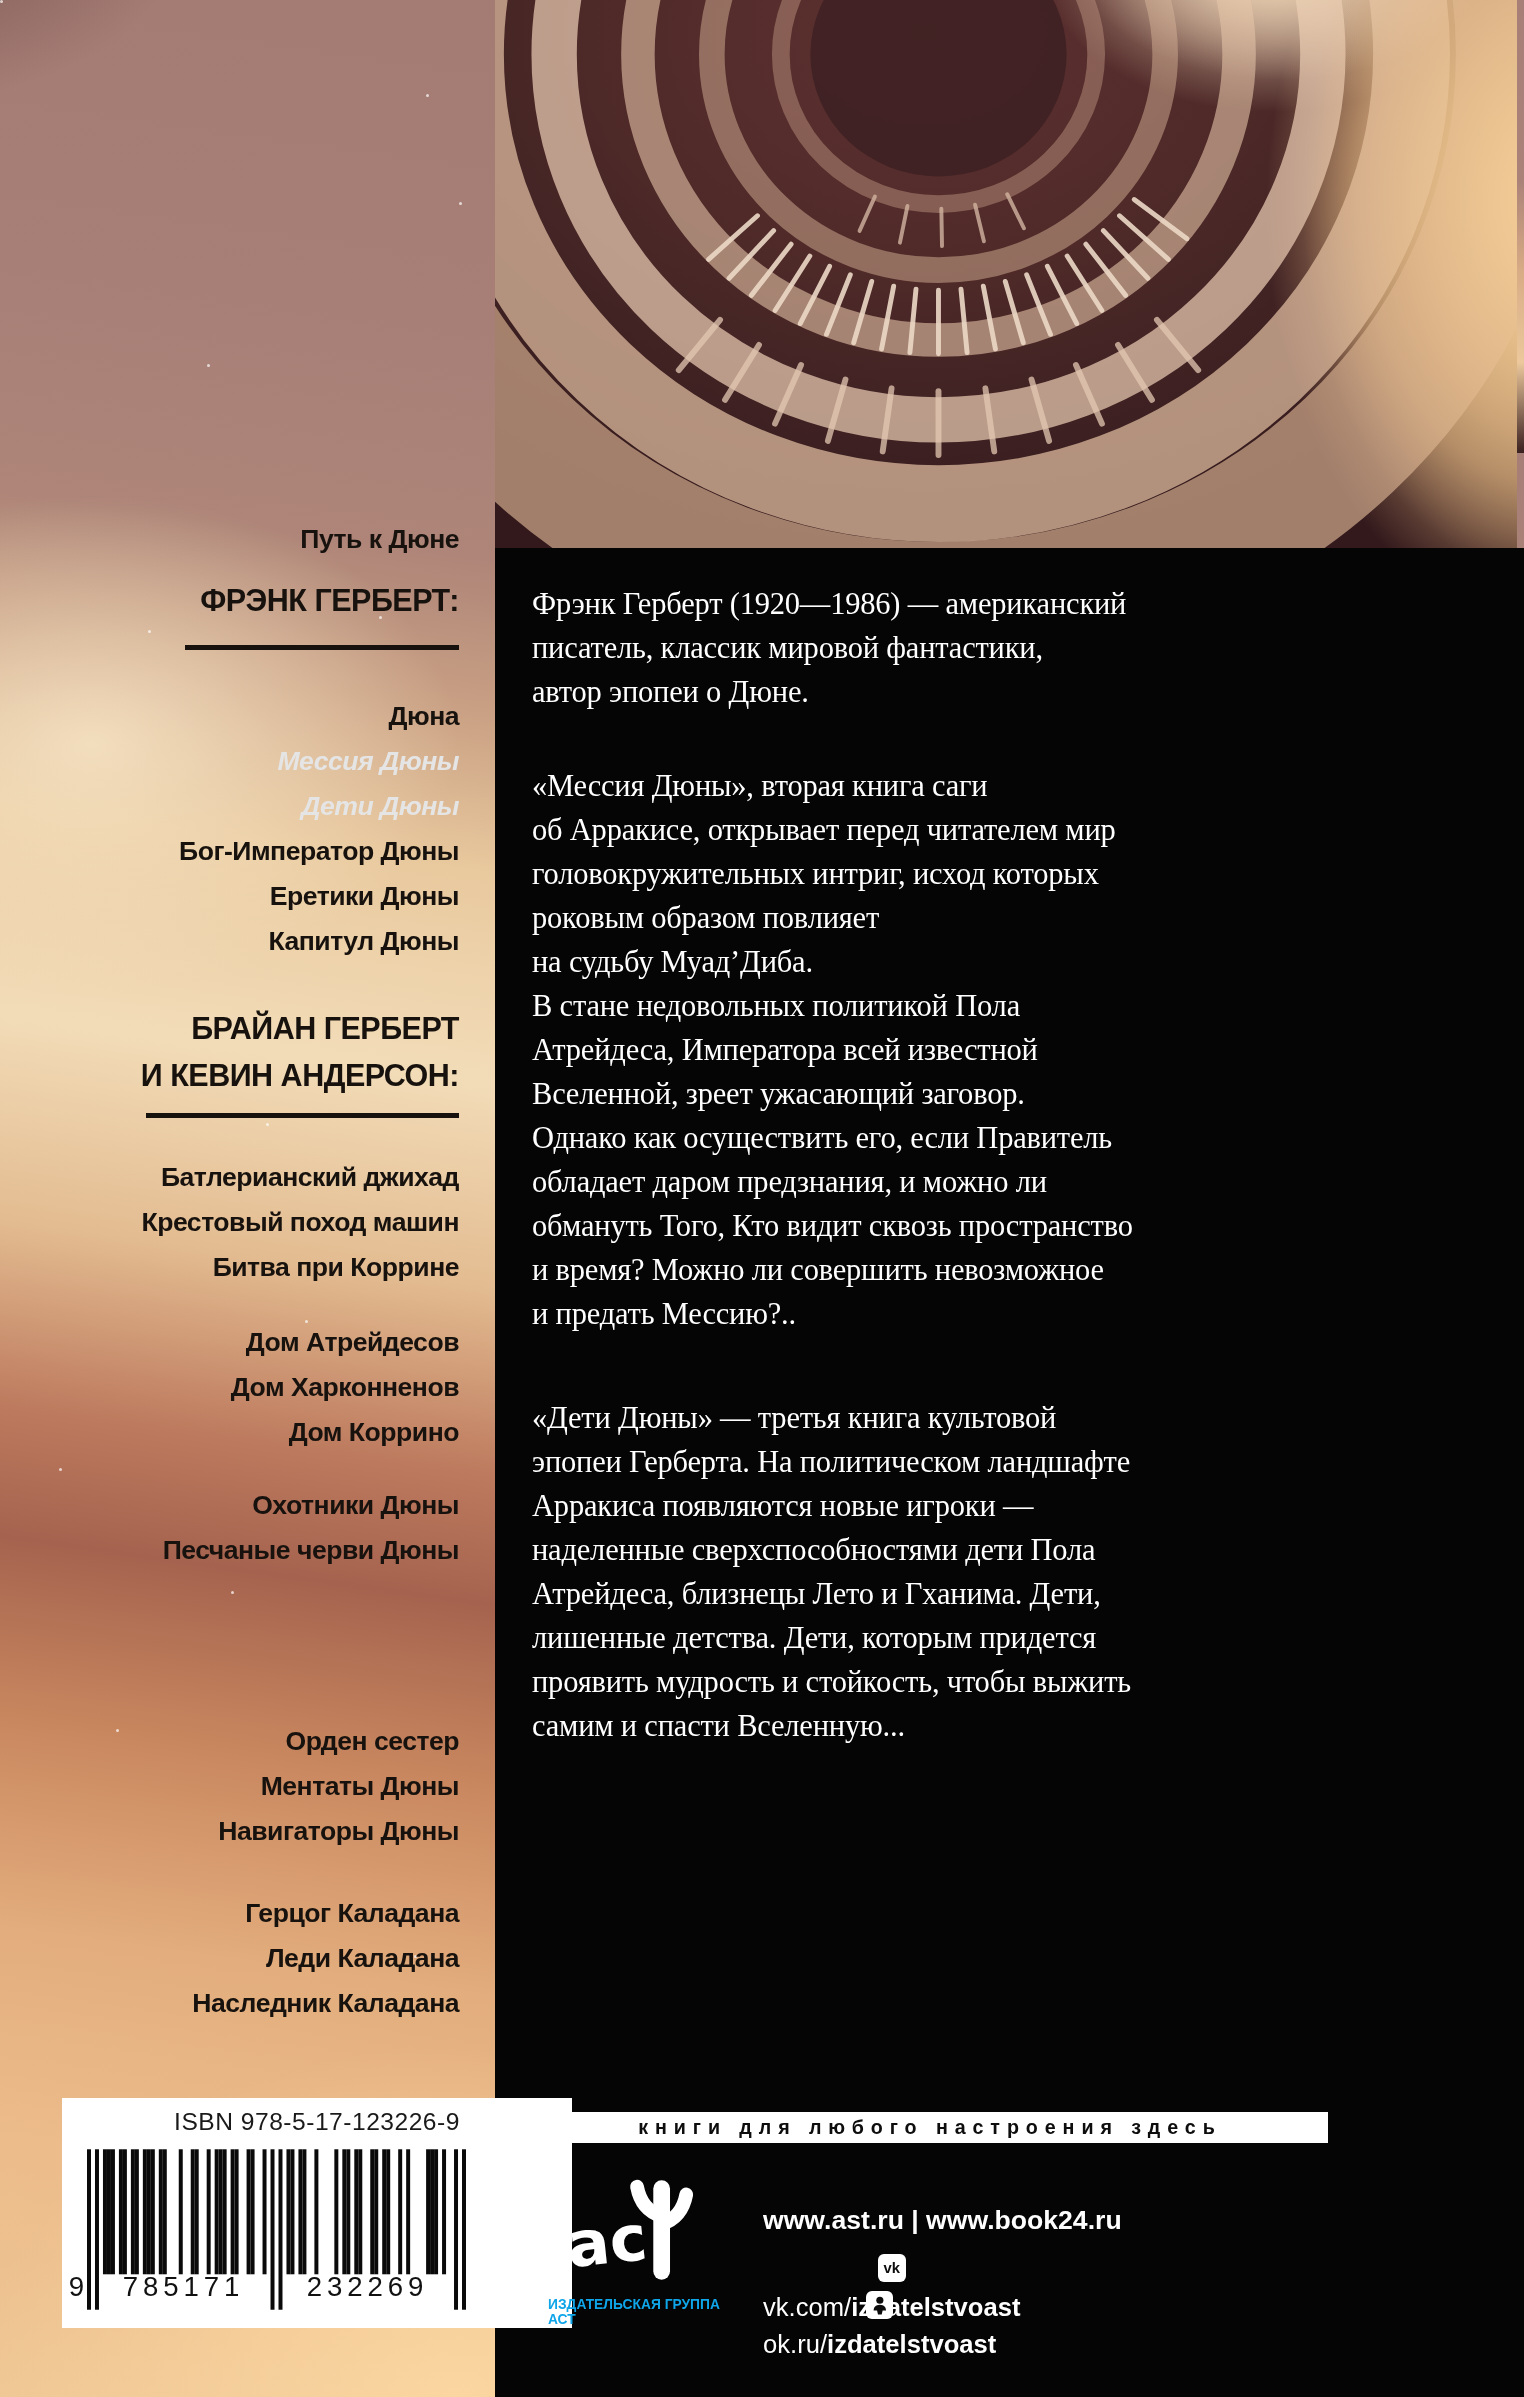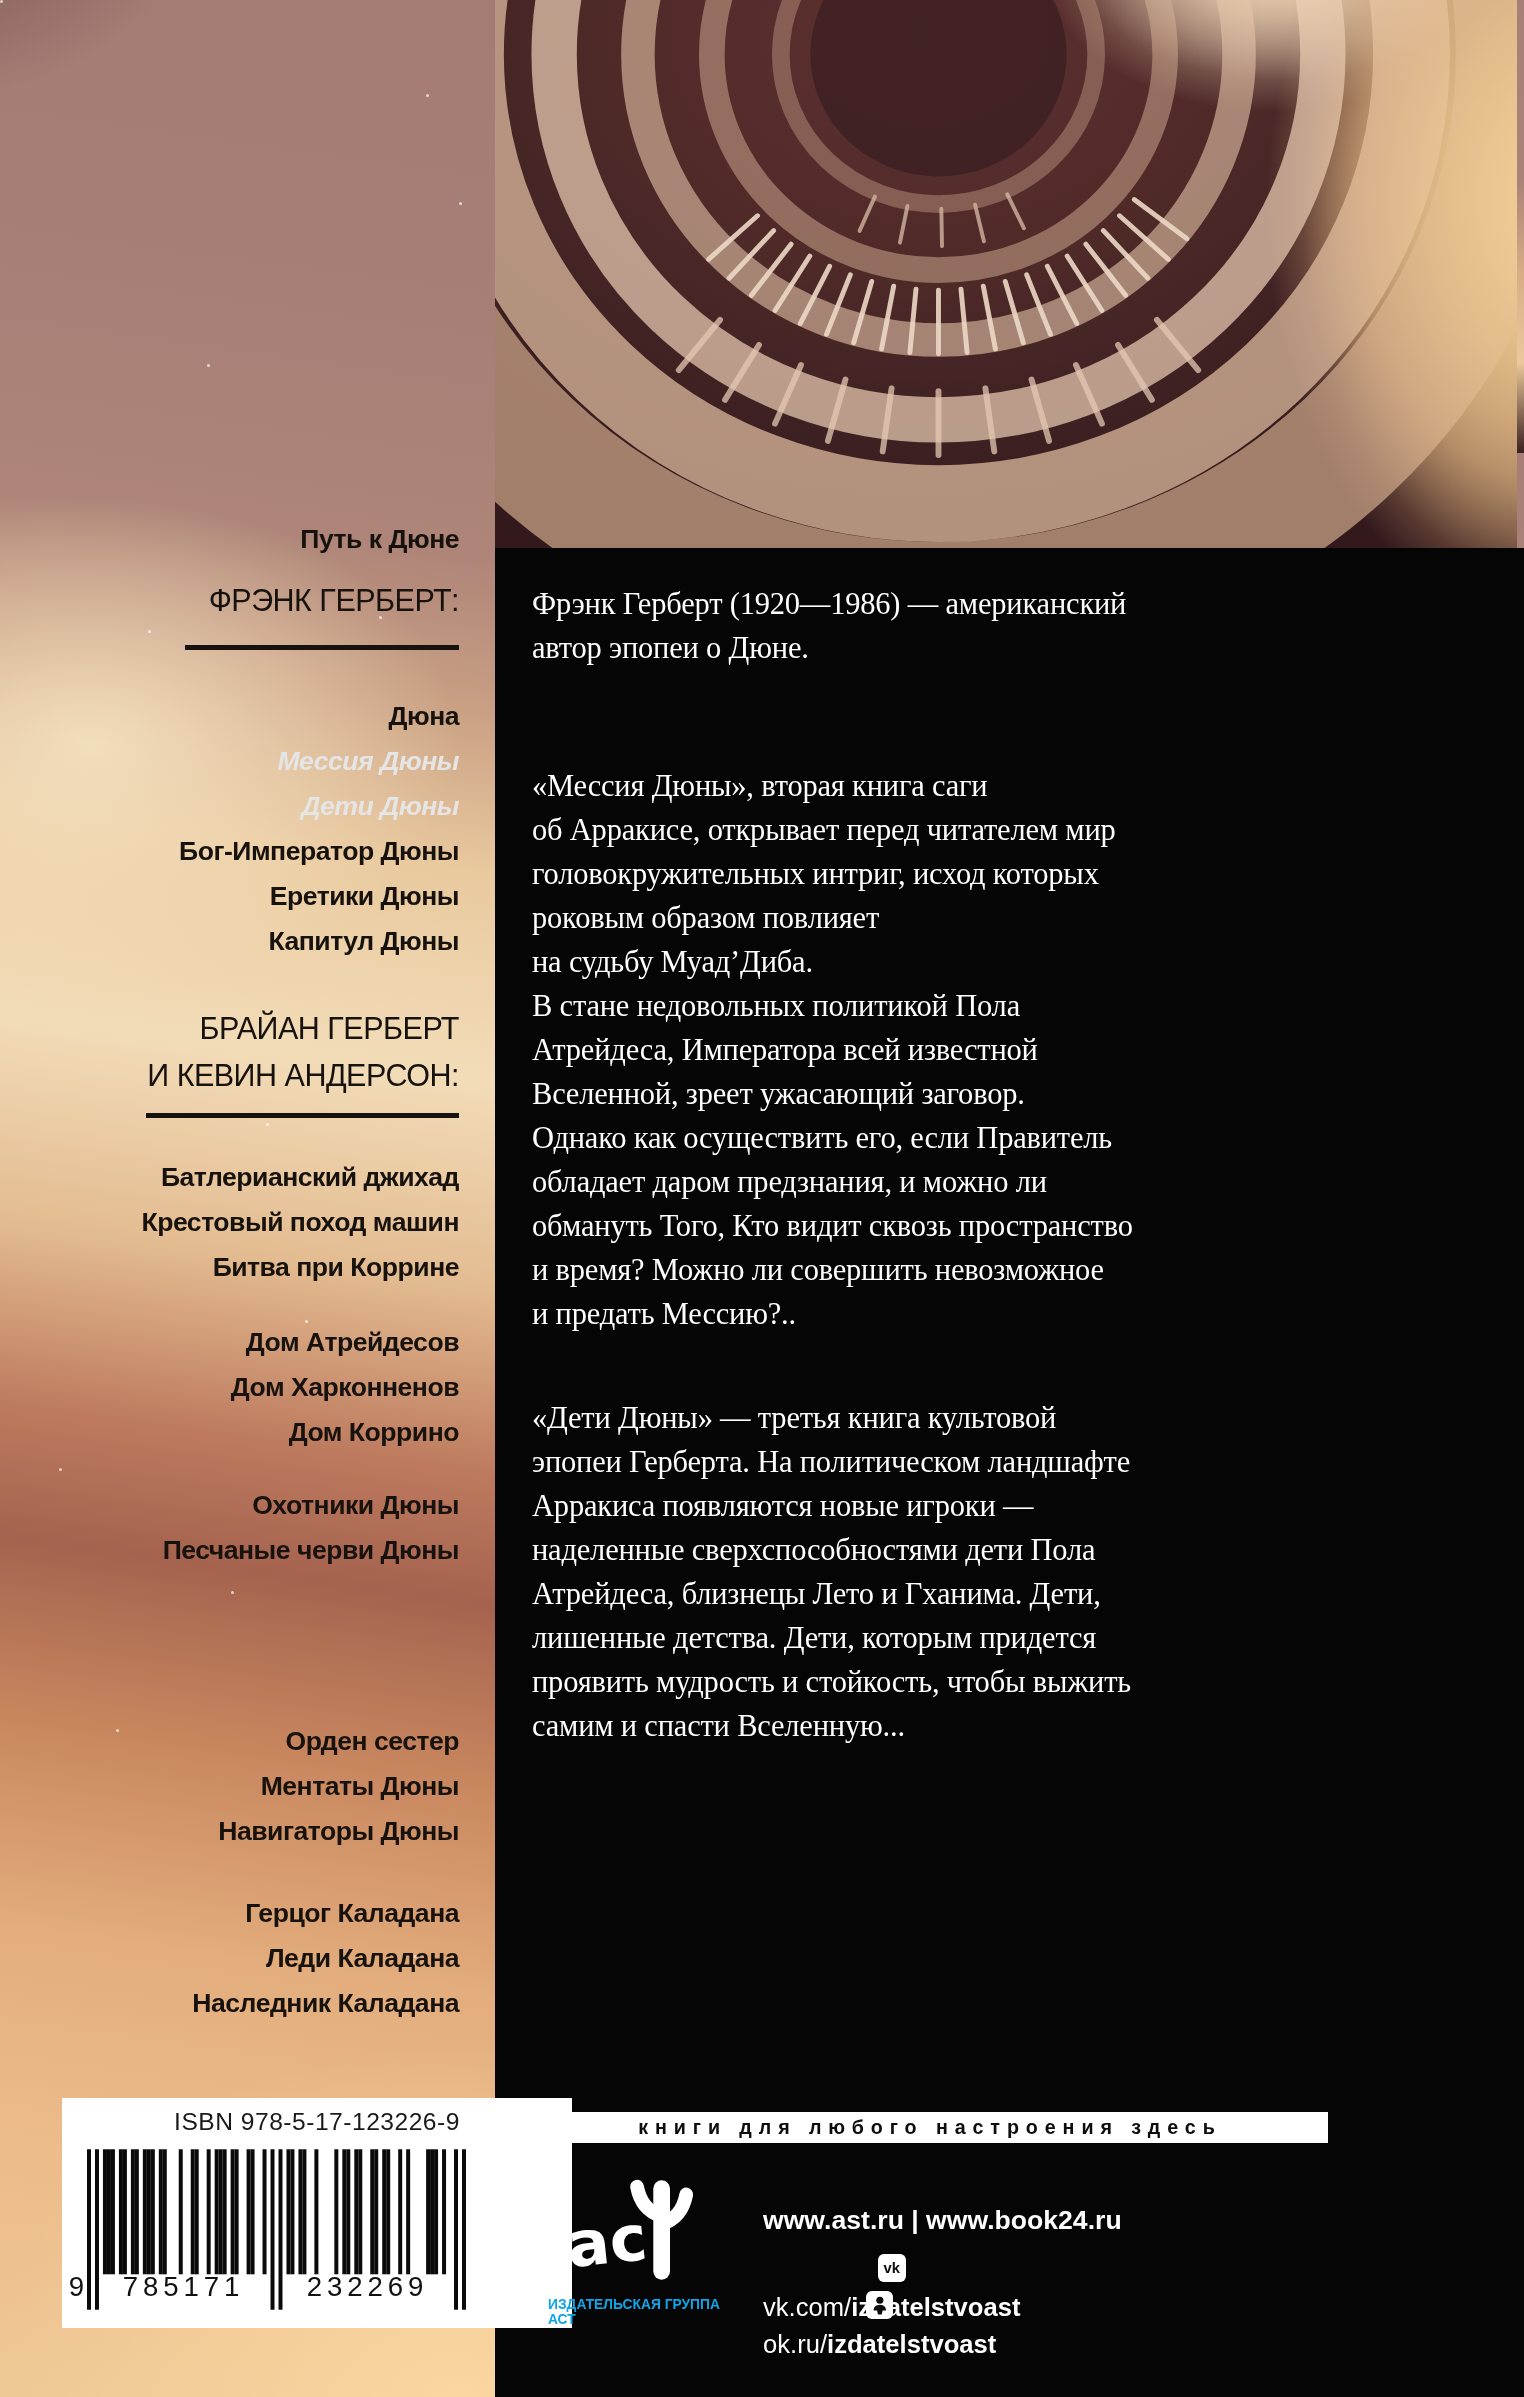--- a/index.html
+++ b/index.html
@@ -32,21 +32,21 @@
     background:
       radial-gradient(394px 591px at 104% 36%, rgba(247,209,152,.9), rgba(243,199,141,.45) 40%, rgba(243,199,141,0) 65%),
       radial-gradient(296px 177px at 77% -8%, rgba(242,216,184,.8), rgba(242,216,184,0) 70%);}
   .sliver{position:absolute;left:1517px;top:0;width:7.9px;height:453px;
     background:linear-gradient(180deg,#a87f77 0%,#ab8278 40%,#d8ac85 60%,#ecc89c 80%,#3a2020 100%);}
 
   
   .leftcol{position:absolute;left:0;top:0;width:459px;height:2398px;text-align:right;color:#17120e;}
   .leftcol .item,.leftcol .hd{white-space:nowrap;}
   .small-hd{position:absolute;right:0;font-weight:700;font-size:26.6px;letter-spacing:-0.5px;}
-  .big-hd{position:absolute;right:0;font-weight:400;font-size:30.5px;letter-spacing:-0.5px;}
+  .big-hd{position:absolute;right:0;font-weight:700;font-size:30.5px;letter-spacing:-0.5px;}
   .rule{position:absolute;right:0;height:4.9px;background:#17120e;}
   .booklist{position:absolute;right:0;font-weight:700;font-size:26.6px;letter-spacing:-0.5px;line-height:45px;}
   .booklist .hl{color:#e5e5e5;font-style:italic;}
 
   
   .ann{position:absolute;left:532px;width:965px;color:#ffffff;
     font-family:"Liberation Serif",serif;font-size:30.5px;line-height:44px;letter-spacing:-0.2px;}
 
   
   .isbn-box{position:absolute;left:62px;top:2098px;width:510px;height:230px;background:#fff;}
@@ -170,20 +170,21 @@
       </div>
     <div class="booklist" style="top:1891px">
         <div class="item">Герцог Каладана</div>
         <div class="item">Леди Каладана</div>
         <div class="item">Наследник Каладана</div>
       </div>
   </div>
 
   <div class="ann" style="top:582px">
       <div class="ann-line">Фрэнк Герберт (1920—1986) — американский</div>
+      <div class="ann-line">писатель, классик мировой фантастики,</div>
       <div class="ann-line">автор эпопеи о Дюне.</div>
     </div>
   <div class="ann" style="top:764px">
       <div class="ann-line">«Мессия Дюны», вторая книга саги</div>
       <div class="ann-line">об Арракисе, открывает перед читателем мир</div>
       <div class="ann-line">головокружительных интриг, исход которых</div>
       <div class="ann-line">роковым образом повлияет</div>
       <div class="ann-line">на судьбу Муад’Диба.</div>
       <div class="ann-line">В стане недовольных политикой Пола</div>
       <div class="ann-line">Атрейдеса, Императора всей известной</div>

